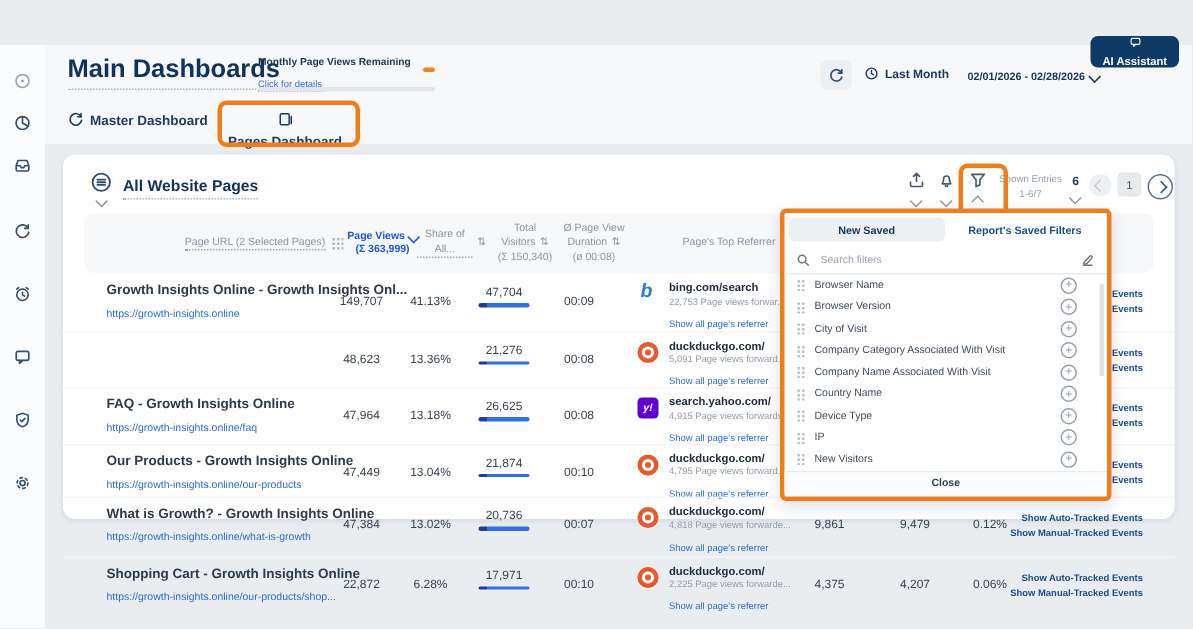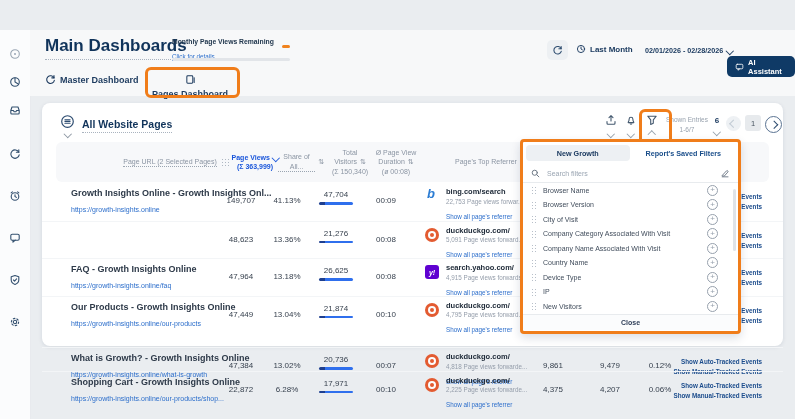--- a/index.html
+++ b/index.html
@@ -31,21 +31,21 @@
   .main-title{position:absolute;left:45px;top:36px;font-size:17px;font-weight:700;color:#10335a;border-bottom:1px dotted #a9b3bf;padding-bottom:3px;}
   .quota{position:absolute;left:172px;top:38px;width:118px;}
   .quota-label{font-size:6.8px;font-weight:700;color:#21374e;}
   .quota-link{display:inline-block;font-size:6.3px;color:#2c6ecb;border-bottom:1px dotted #2c6ecb;margin-top:2px;}
   .quota-mark{position:absolute;right:0;top:7px;width:8px;height:3px;border-radius:2px;background:#f0831e;}
   .quota-bar{position:absolute;left:0;top:20px;width:118px;height:3px;border-radius:2px;background:#e2e5e9;}
   .refresh-btn{position:absolute;left:547px;top:40px;width:21px;height:20px;background:#edf0f3;border-radius:5px;display:flex;align-items:center;justify-content:center;color:#2e4d70;}
   .period{position:absolute;left:576px;top:44px;display:flex;align-items:center;gap:4px;color:#16365c;}
   .period-label{font-size:8px;font-weight:700;}
   .daterange{position:absolute;left:645px;top:46px;display:flex;align-items:center;gap:4px;color:#16365c;font-size:7.2px;font-weight:600;}
-  .ai-btn{position:absolute;left:727px;top:56px;height:21px;background:#0f3a66;border-radius:5px;display:flex;align-items:center;gap:4px;padding:0 8px;color:#fff;font-size:7.5px;font-weight:700;}
+  .ai-btn{position:absolute;left:727px;top:24px;height:21px;background:#0f3a66;border-radius:5px;display:flex;align-items:center;gap:4px;padding:0 8px;color:#fff;font-size:7.5px;font-weight:700;flex-direction:column;}
 
   .tab{position:absolute;display:flex;align-items:center;gap:4px;color:#1c3a5e;font-size:9px;font-weight:700;cursor:pointer;}
   .tab-master{left:45px;top:74px;}
   .tab-pages{left:152px;top:74px;flex-direction:column;}
 
   
   .card{position:absolute;left:42px;top:103px;width:741px;height:243px;background:#fff;border-radius:8px;box-shadow:0 1px 4px rgba(20,40,80,.10);}
   .card-title{position:absolute;left:40px;top:15px;font-size:10.5px;font-weight:700;color:#10335a;border-bottom:1px dotted #a9b3bf;padding-bottom:2px;}
   .card-title-ic{position:absolute;left:18px;top:11px;color:#2b4a6f;}
   .card-title-chev{position:absolute;left:23px;top:28px;color:#8a94a0;}
@@ -389,21 +389,21 @@
       <div class="c-ref">
           <span class="ric duckduckgo-icon"></span>
         <div><div class="rdom">duckduckgo.com/</div><div class="rinfo">4,795 Page views forward...</div><a class="rlink">Show all page's referrer</a></div>
       </div>
       <div class="c-events">
           <a>Show Auto-Tracked Events</a>
           <a>Show Manual-Tracked Events</a>
         </div>
     </div>
 
-    <div class="trow" style="top:244px">
+    <div class="trow" style="top:228px">
       <div class="c-page"><div class="ptitle">What is Growth? - Growth Insights Online</div><a class="purl">https://growth-insights.online/what-is-growth</a></div>
       <div class="c-views num">47,384</div>
       <div class="c-share num">13.02%</div>
       <div class="c-vis">
           <div class="num">20,736</div>
           <div class="visbar"></div>
         </div>
       <div class="c-dur num">00:07</div>
       <div class="c-ref">
           <span class="ric duckduckgo-icon"></span>
@@ -436,21 +436,21 @@
       <div class="c-x3 num">0.06%</div>
       <div class="c-events">
           <a>Show Auto-Tracked Events</a>
           <a>Show Manual-Tracked Events</a>
         </div>
     </div>
   </div>
 
   <div class="fpanel">
     <div class="ftabs">
-      <div class="ftab ftab-active">New Growth</div>
+      <div class="ftab ftab-active">New Saved</div>
       <div class="ftab ftab-idle">Report's Saved Filters</div>
     </div>
     <div class="fsearch-row">
       <svg width="9" height="9" viewBox="0 0 12 12" fill="none" stroke="#6b7684" stroke-width="1.3" stroke-linecap="round">
           <circle cx="5" cy="5" r="3.4"></circle>
           <path d="M7.6 7.6 L10.5 10.5"></path>
         </svg>
       <input class="fsearch" placeholder="Search filters" style="">
       <svg width="10" height="10" viewBox="0 0 12 12" fill="none" stroke="#6b7684" stroke-width="1.1" stroke-linecap="round" stroke-linejoin="round" style="cursor:pointer">
           <path d="M3 8.6 L7.8 3.4 a1.1 1.1 0 0 1 1.6 1.5 L5.2 9.6 H3 Z"></path>

